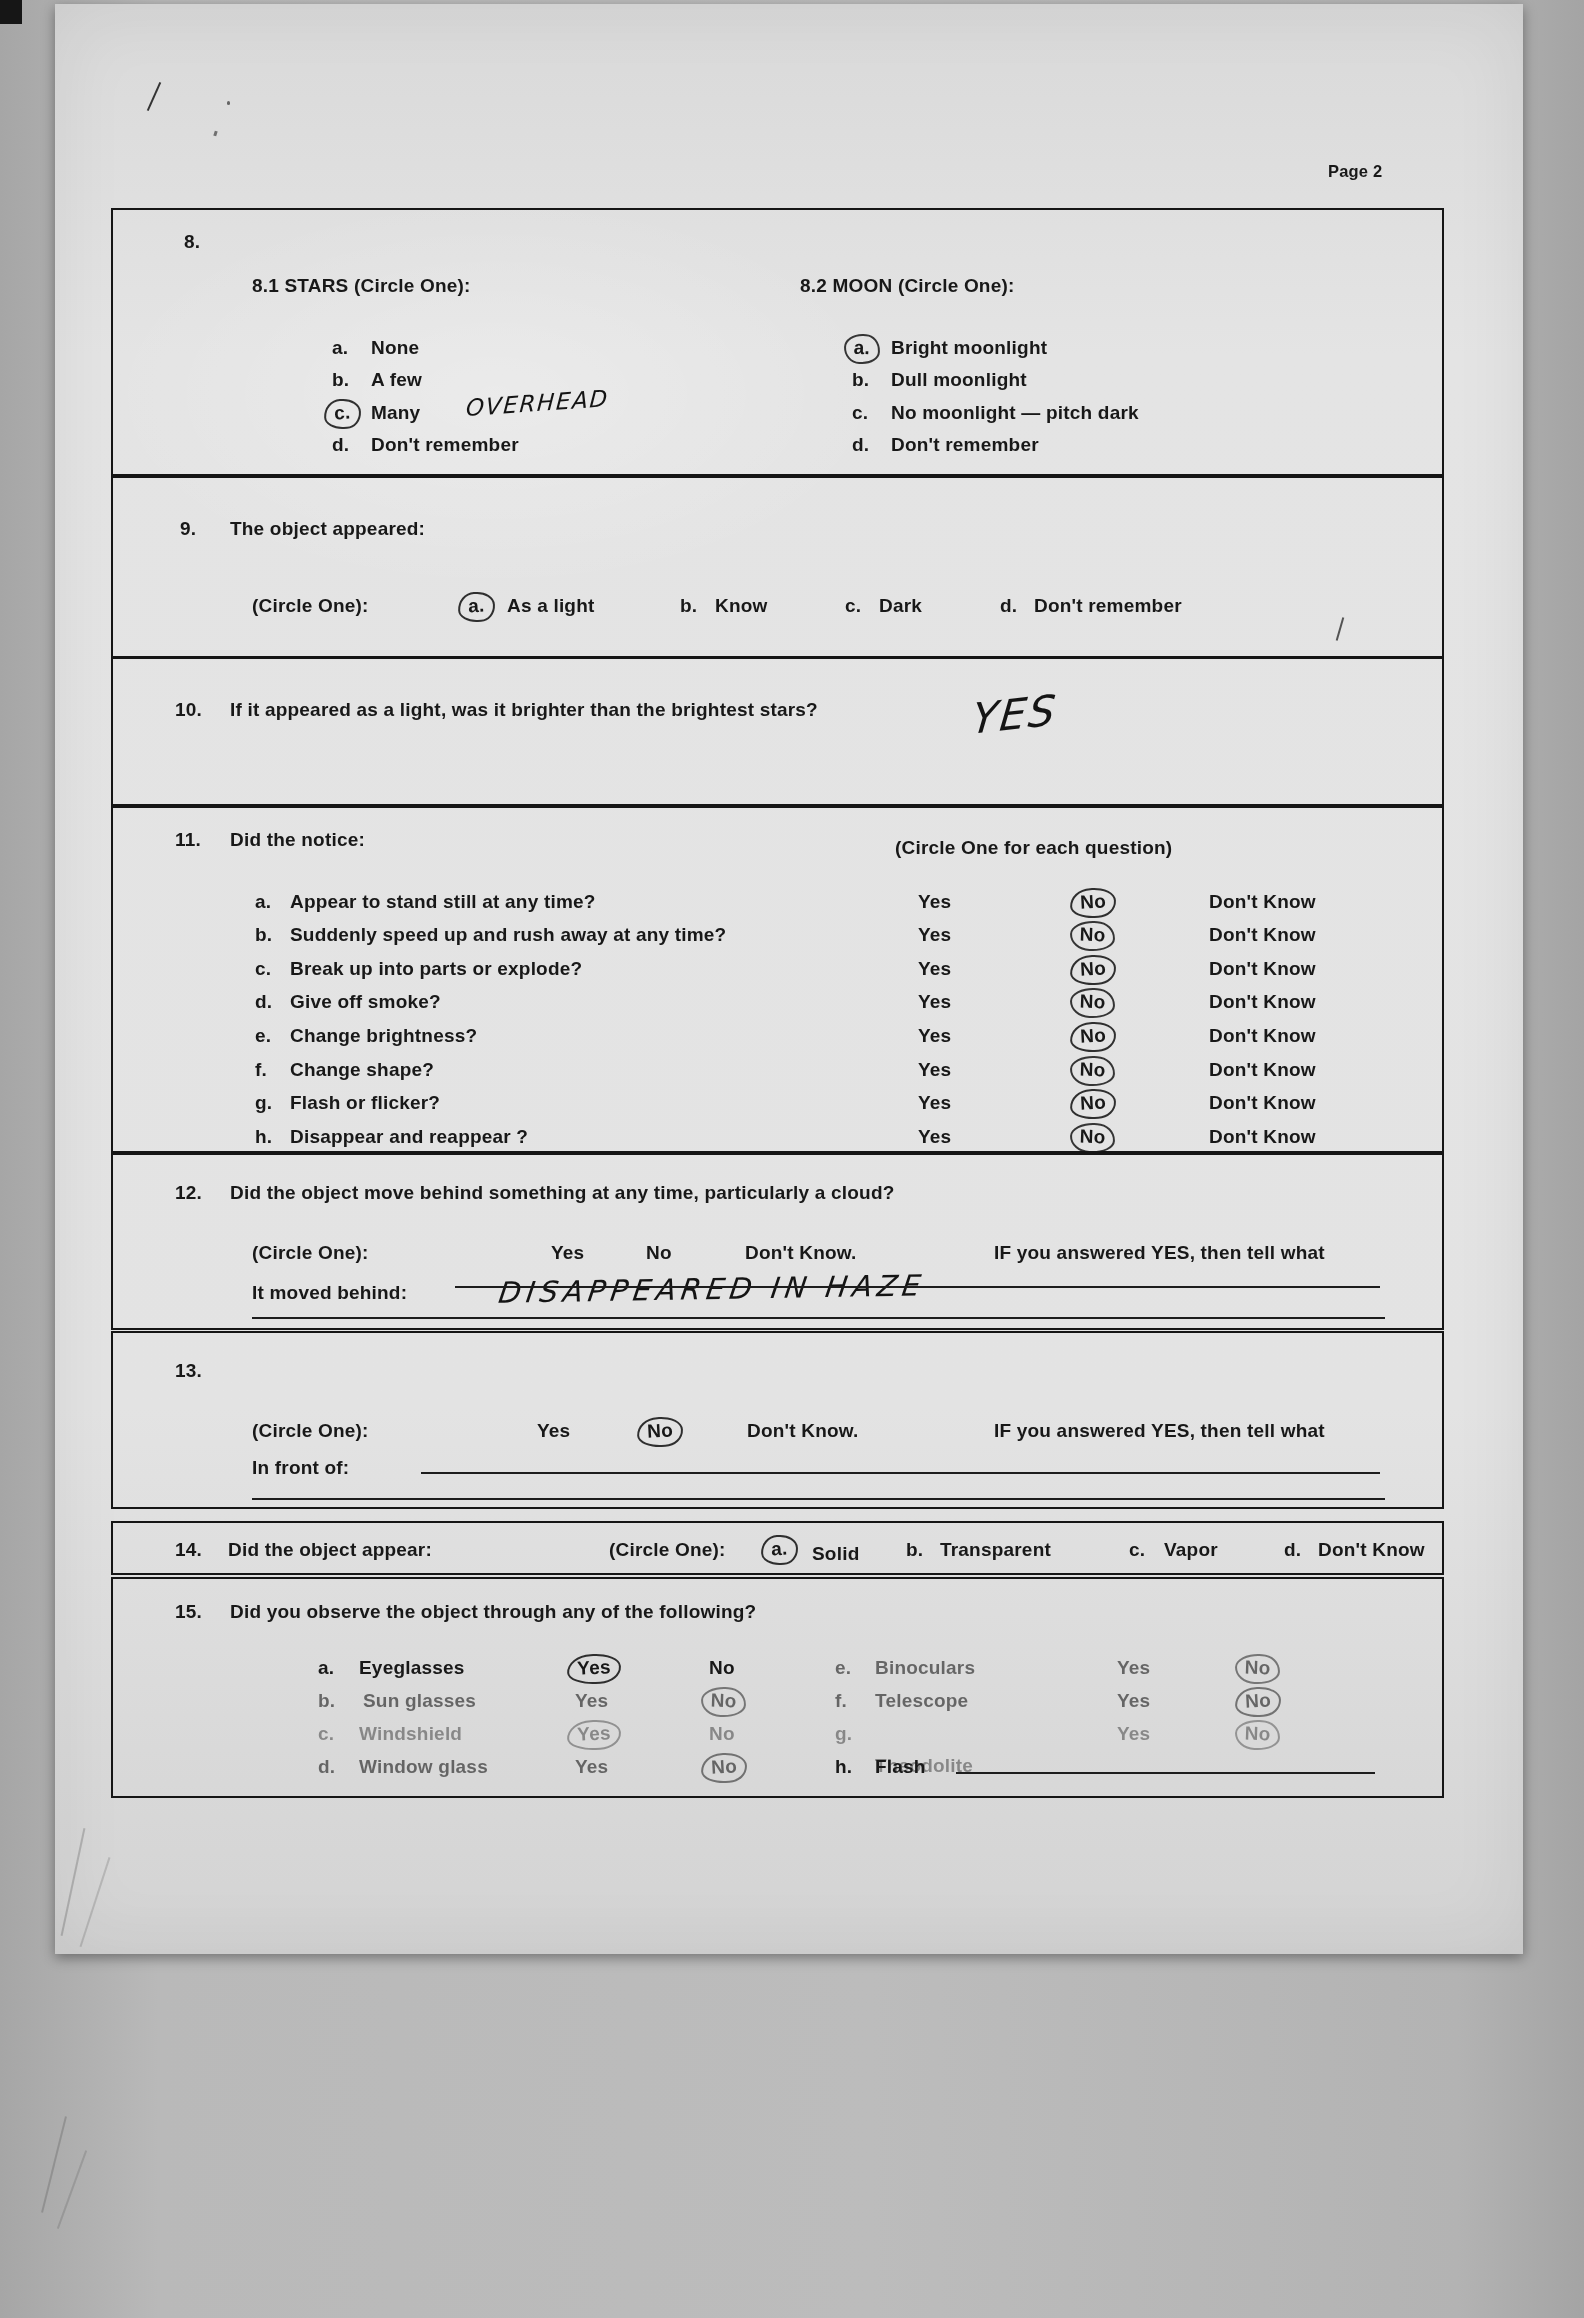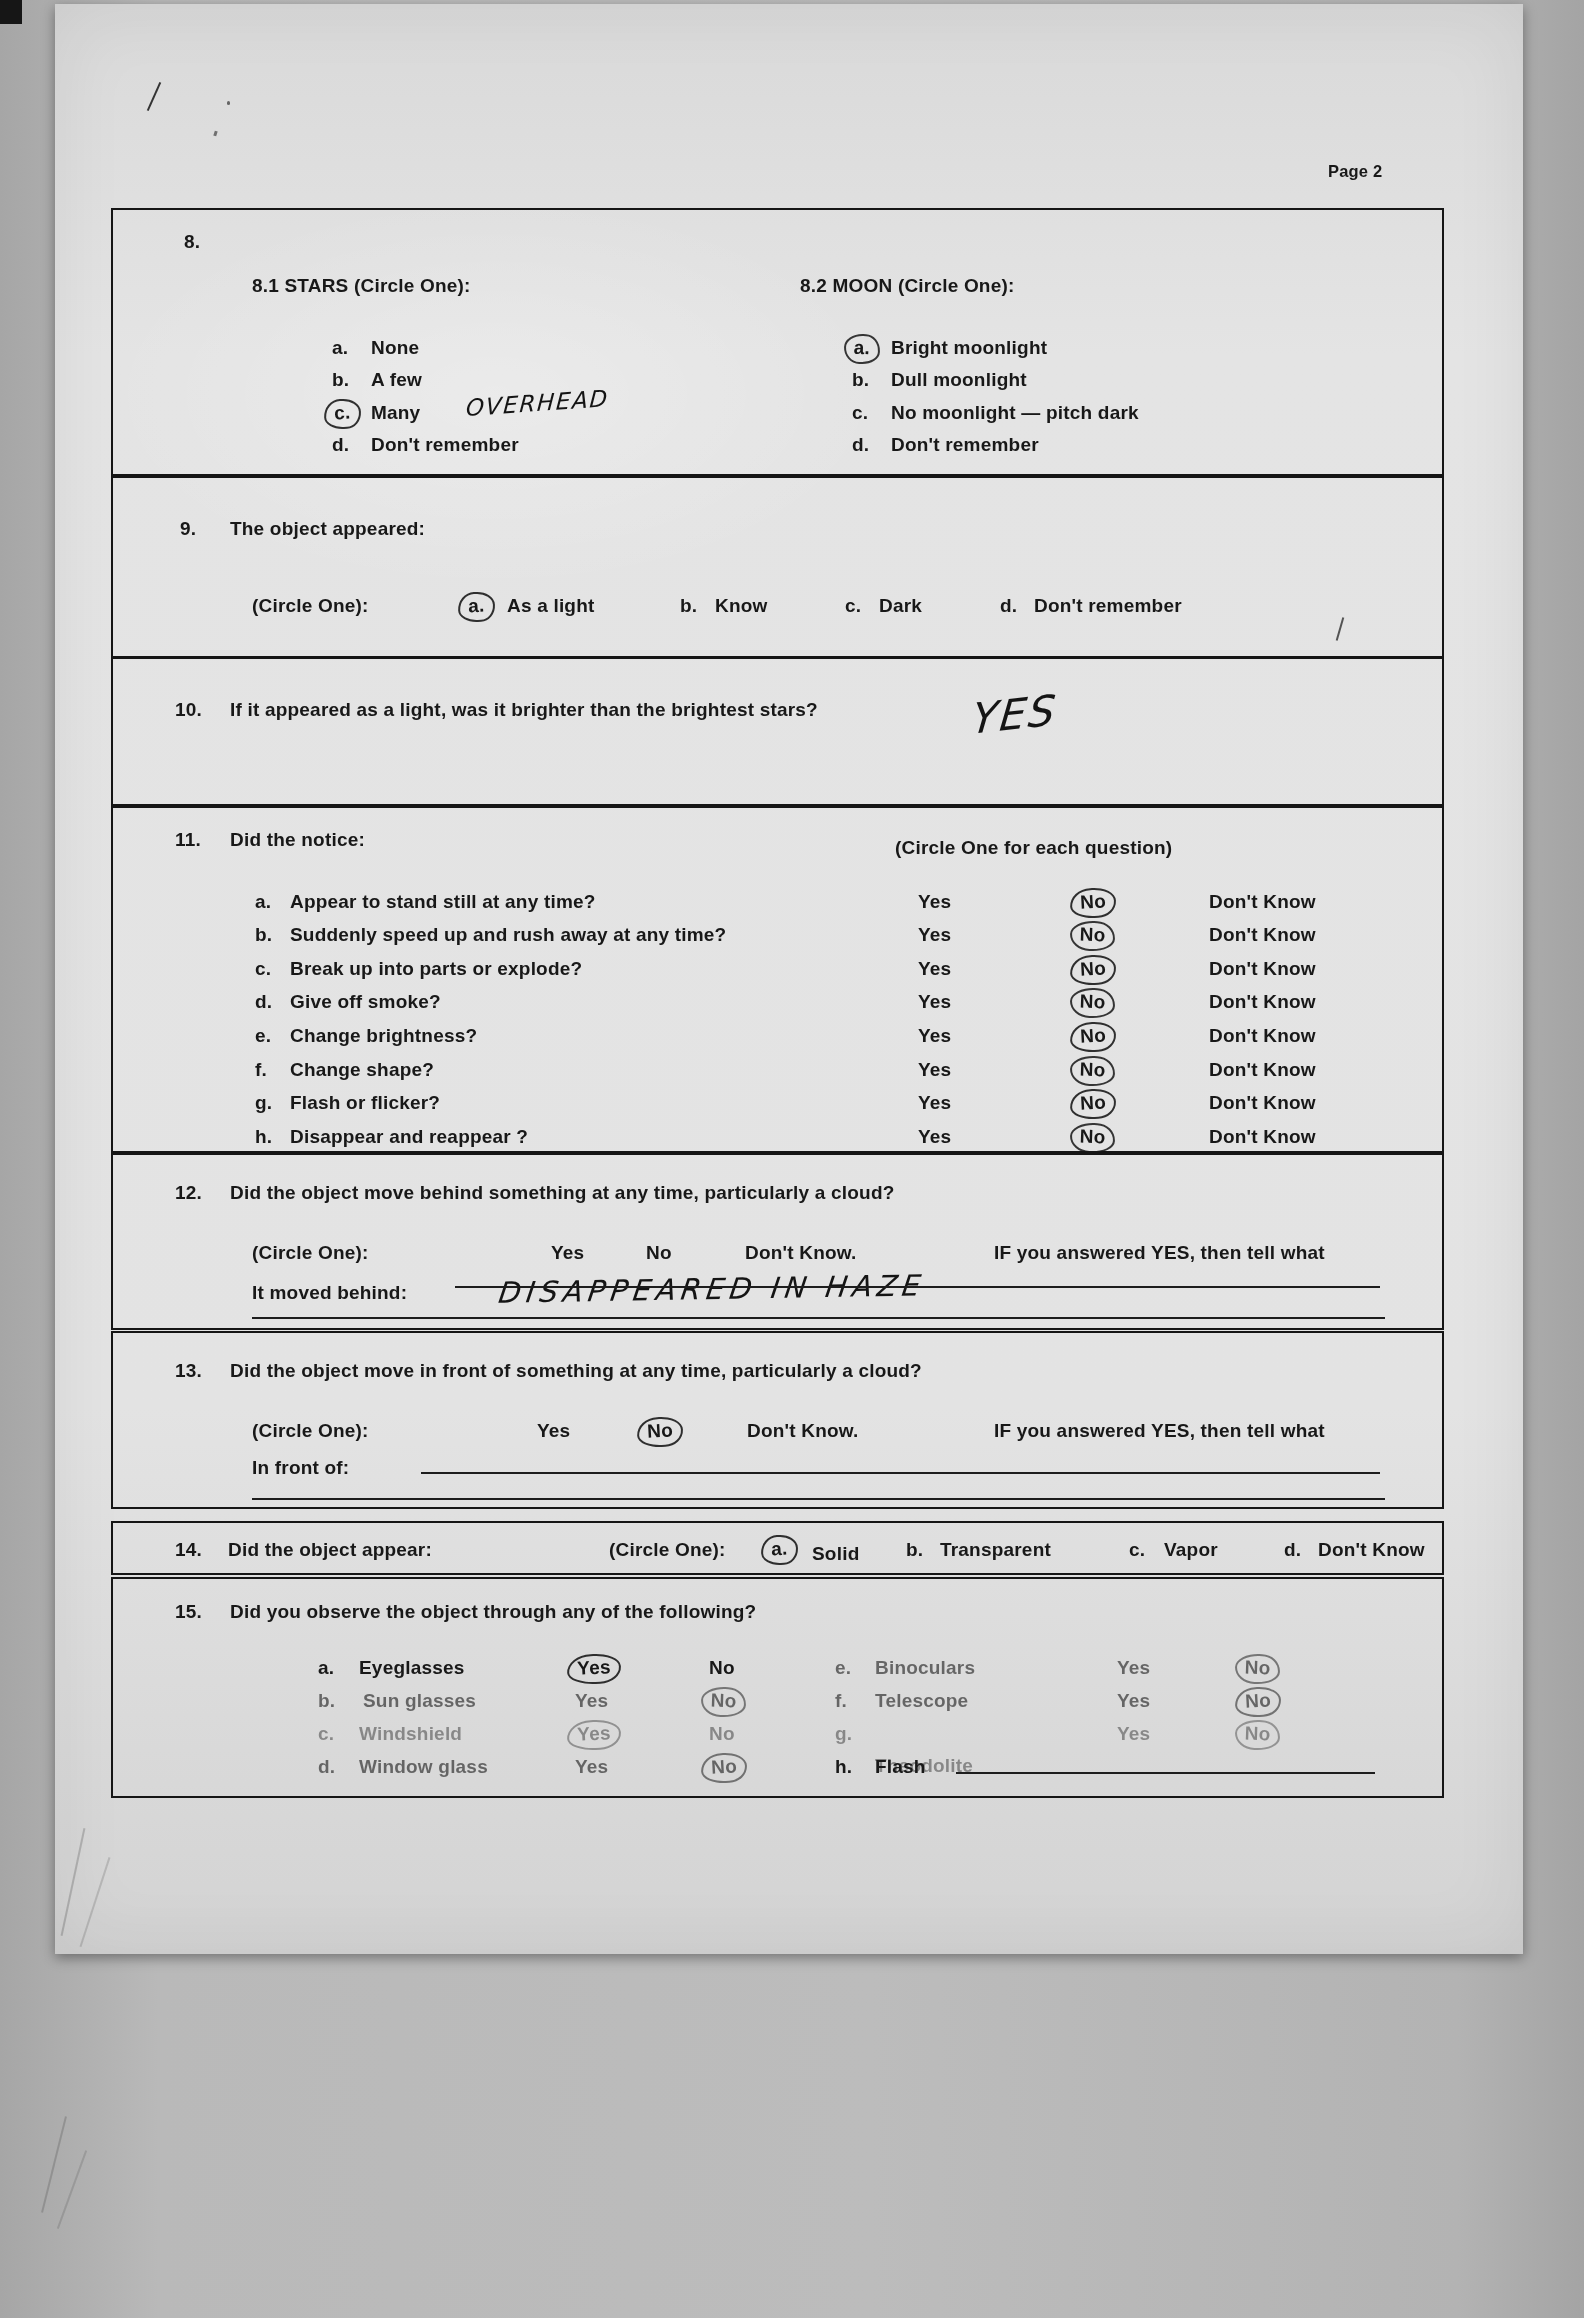--- a/index.html
+++ b/index.html
@@ -158,21 +158,20 @@
     <span class="t" style="left:881px;top:87px;">IF you answered YES, then tell what</span>
 
     <span class="t" style="left:139px;top:127px;">It moved behind:</span>
     <span class="hw" style="left:386px;top:117px;font-size:29px;letter-spacing:5px;transform:rotate(-1deg) skewX(-9deg);">DISAPPEARED IN HAZE</span>
     <div class="ul" style="left:342px;top:131px;width:925px;"></div>
     <div class="ul" style="left:139px;top:162px;width:1133px;"></div>
   </section>
 
   <section class="box" style="top:1327px;height:178px;">
     <span class="t" style="left:62px;top:26.4px;">13.</span>
-    <span class="t" style="left:117px;top:26.4px;">Did the object move in front of something at any time, particularly a cloud?</span>
 
     <span class="t" style="left:139px;top:87px;">(Circle One):</span>
     <span class="t" style="left:424px;top:87px;">Yes</span>
     <span class="t circ" style="left:532px;top:87px;">No</span>
     <span class="t" style="left:634px;top:87px;">Don't Know.</span>
     <span class="t" style="left:881px;top:87px;">IF you answered YES, then tell what</span>
 
     <span class="t" style="left:139px;top:124px;">In front of:</span>
     <div class="ul" style="left:308px;top:139px;width:959px;"></div>
     <div class="ul" style="left:139px;top:165px;width:1133px;"></div>

